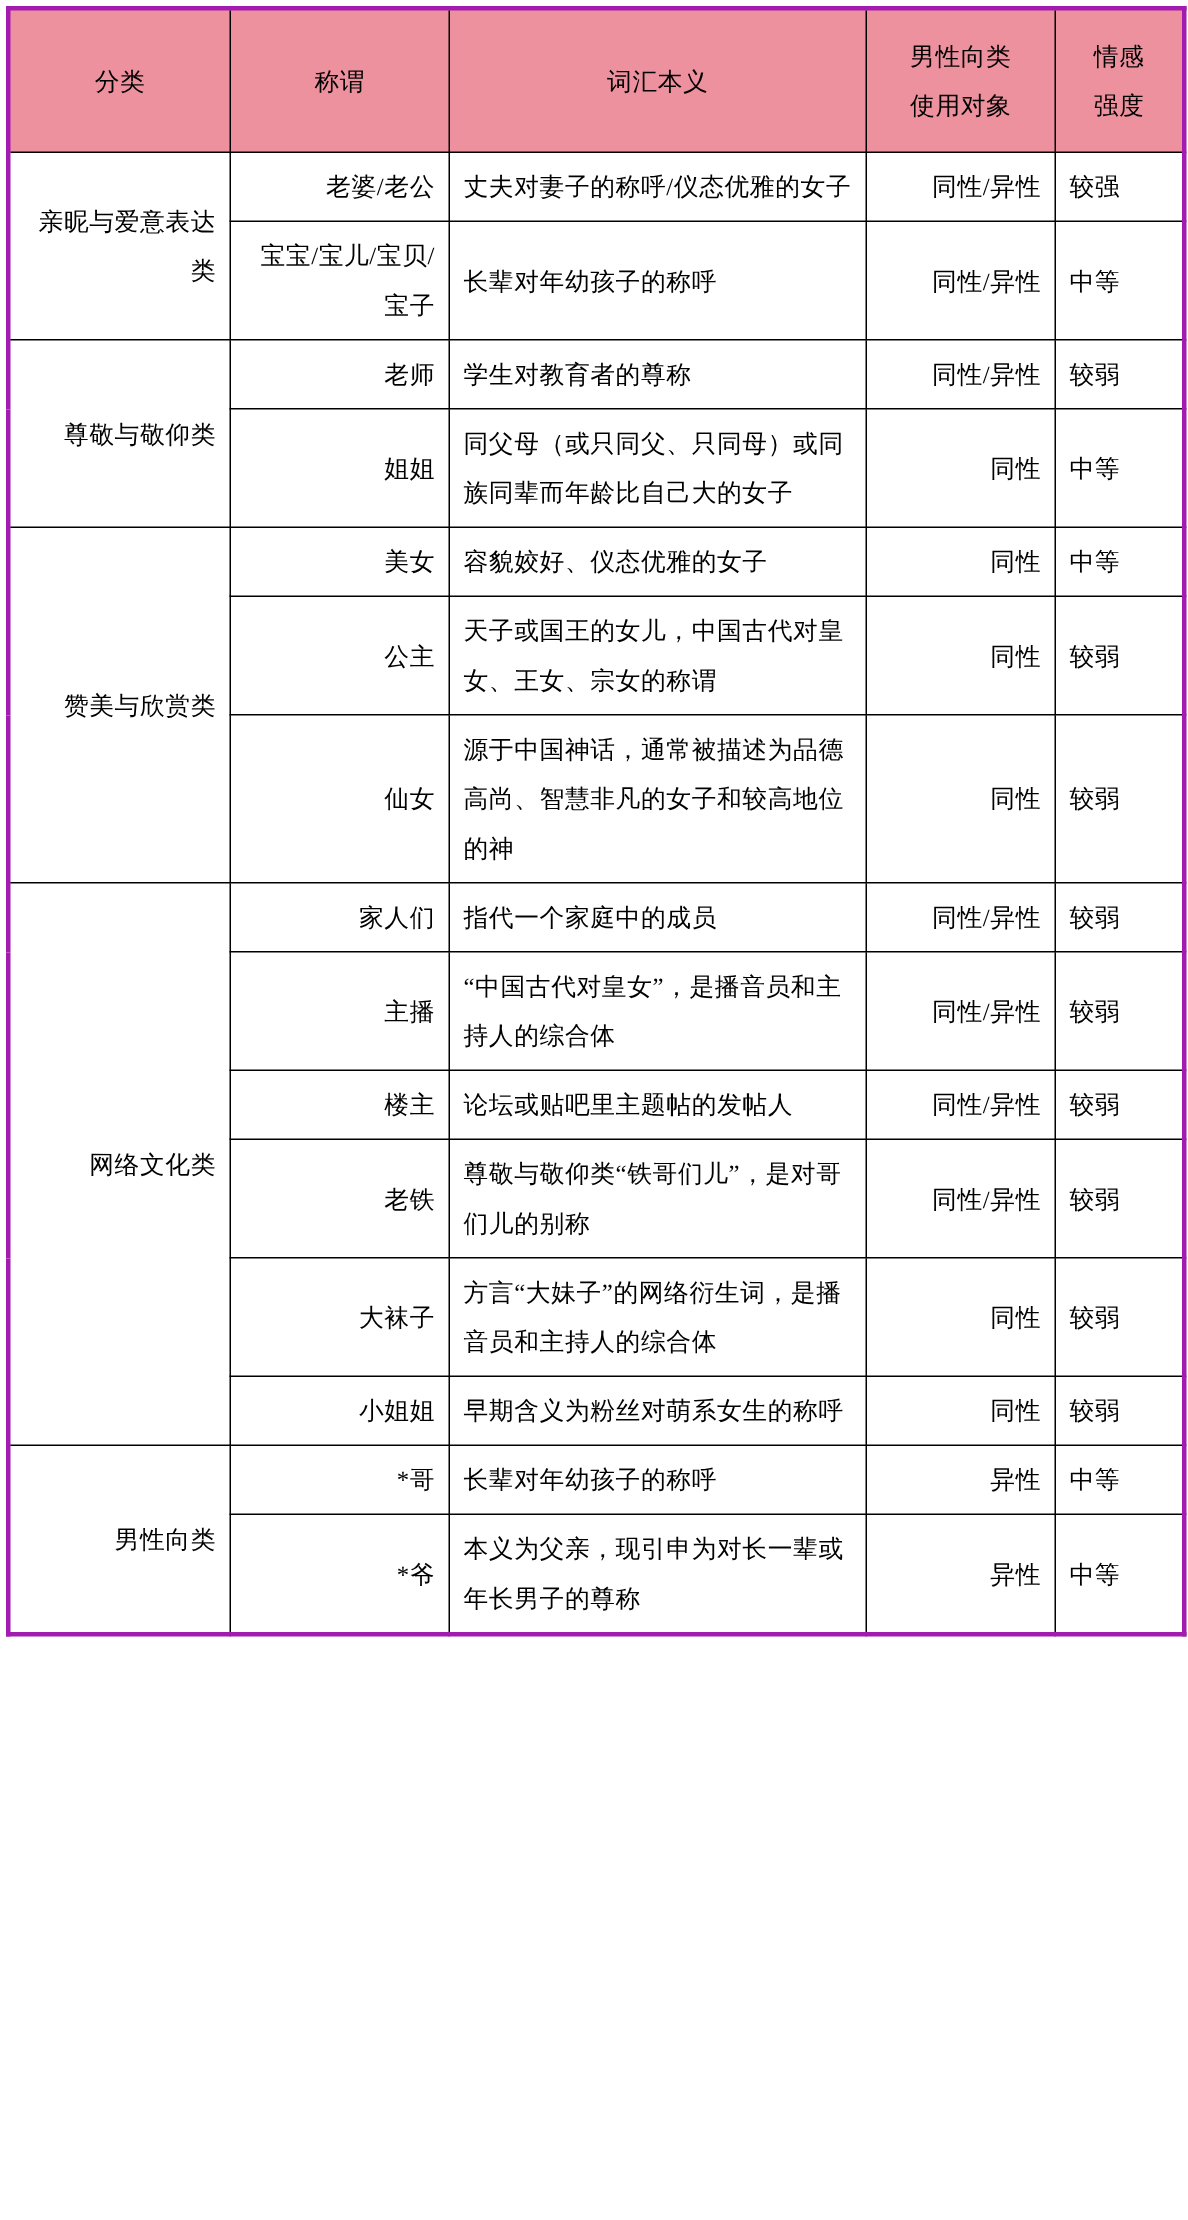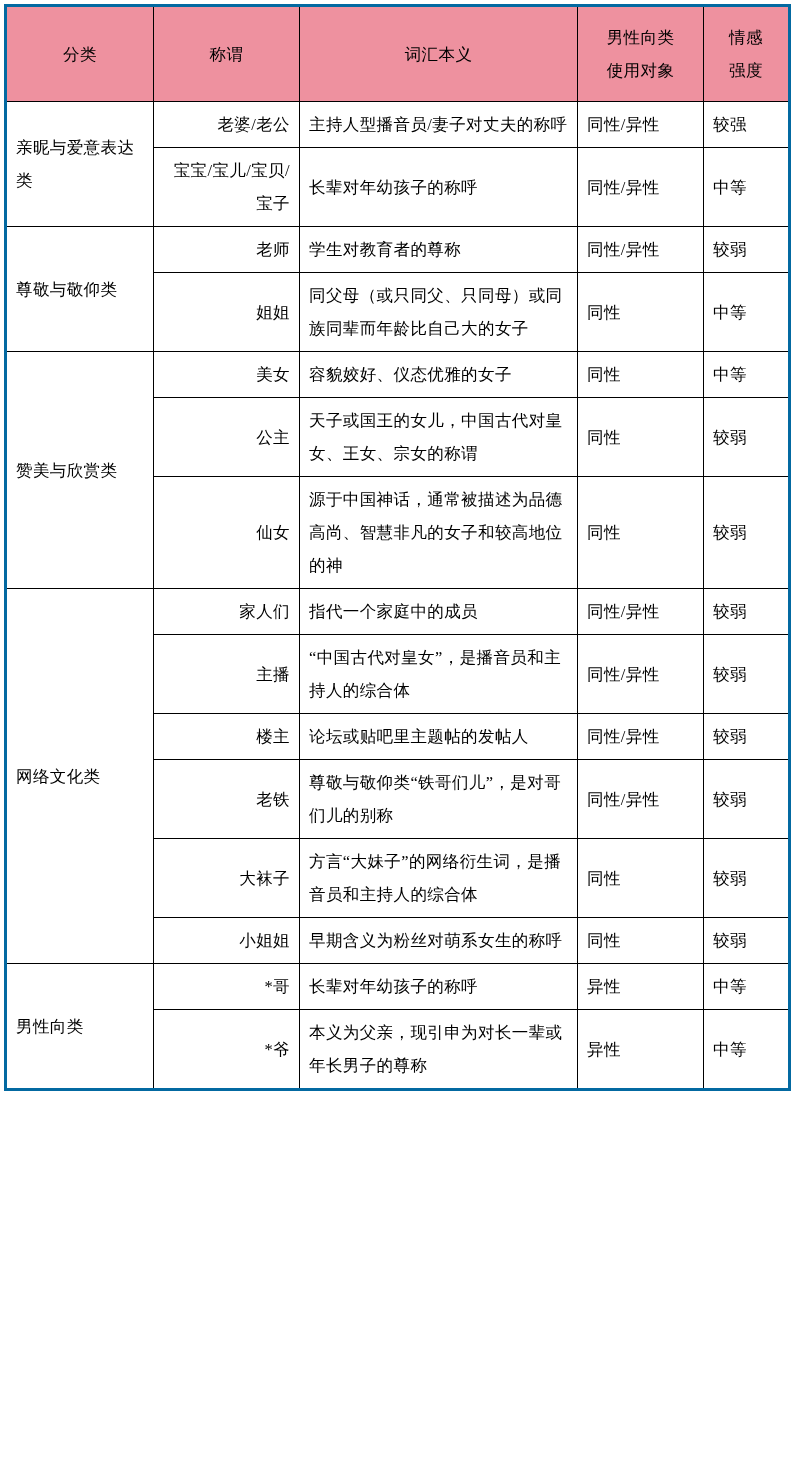--- a/index.html
+++ b/index.html
@@ -18,21 +18,21 @@
     position: relative;
     width: 792px;
     height: 1480px;
     box-sizing: border-box;
     padding: 4px 0 6px 4px;
   }
   table.appellation-table {
     border-collapse: collapse;
     table-layout: fixed;
     width: 784px;
-    border: 3px solid #0369a1;
+    border: 3px solid #a21caf;
   }
   table.appellation-table td,
   table.appellation-table th {
     border: 1.6px solid #000000;
     padding: 6px 9px;
     vertical-align: middle;
     font-weight: normal;
     font-size: 16.5px;
     line-height: 2.0;
     letter-spacing: 0.4px;
@@ -53,34 +53,34 @@
   thead th .hdr-line { display: block; white-space: nowrap; }
 
   
   col.c-category { width: 148px; }
   col.c-term     { width: 146px; }
   col.c-meaning  { width: 278px; }
   col.c-audience { width: 126px; }
   col.c-intensity{ width: 86px; }
 
   td.cat-cell {
-    text-align: left;
+    text-align: right;
     line-height: 2.45;
     font-size: 16.5px;
   }
   td.term-cell {
     text-align: right;
     line-height: 2.2;
   }
   td.meaning-cell {
     text-align: left;
     line-height: 2.25;
   }
   td.audience-cell {
-    text-align: left;
+    text-align: right;
     white-space: nowrap;
     margin-top: 40px;
   }
   td.intensity-cell {
     text-align: left;
     white-space: nowrap;
   }
 </style>
 </head>
 <body>
@@ -112,21 +112,21 @@
         <th>
           <span class="hdr-line">情感</span>
           <span class="hdr-line">强度</span>
         </th>
       </tr>
     </thead>
     <tbody id="table-body">
         <tr>
           <td class="cat-cell" rowspan="2">亲昵与爱意表达类</td>
           <td class="term-cell">老婆/老公</td>
-          <td class="meaning-cell">主持人型播音员/妻子对丈夫的称呼</td>
+          <td class="meaning-cell">丈夫对妻子的称呼/仪态优雅的女子</td>
           <td class="audience-cell">同性/异性</td>
           <td class="intensity-cell">较强</td>
         </tr>
         <tr>
           <td class="term-cell">宝宝/宝儿/宝贝/宝子</td>
           <td class="meaning-cell">长辈对年幼孩子的称呼</td>
           <td class="audience-cell">同性/异性</td>
           <td class="intensity-cell">中等</td>
         </tr>
         <tr>

